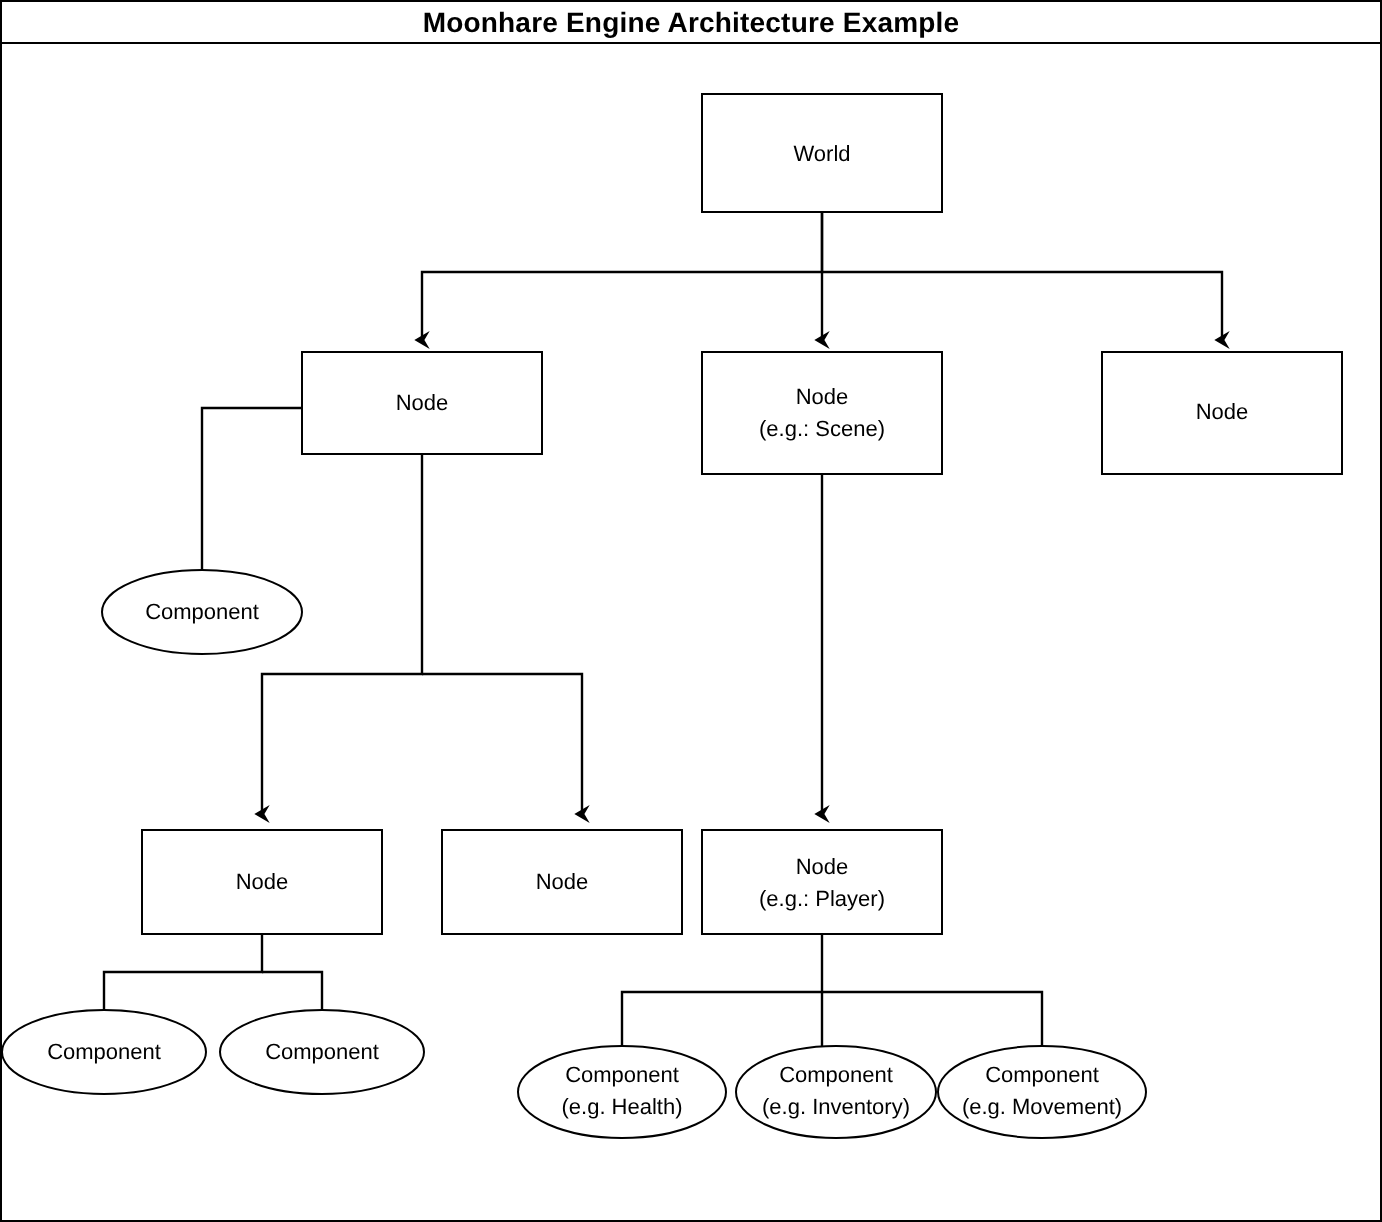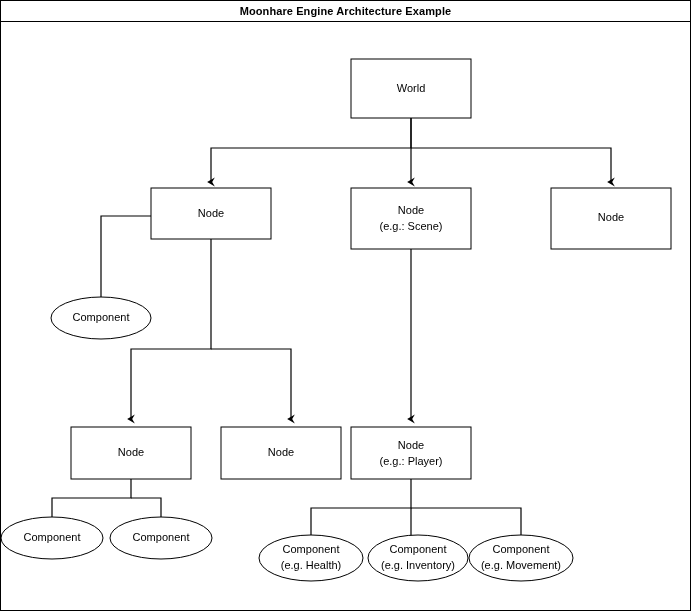--- a/index.html
+++ b/index.html
@@ -24,29 +24,29 @@
     width: 689px;
     height: 21px;
     border-bottom: 1px solid #000000;
     box-sizing: border-box;
     display: flex;
     align-items: center;
     justify-content: center;
     background: #ffffff;
   }
   #title-text {
-    font-size: 11px;
+    font-size: 14px;
     font-weight: bold;
     color: #000000;
     letter-spacing: 0.1px;
   }
   #canvas {
     position: absolute;
     left: 0;
-    top: 18px;
+    top: 6px;
     width: 676px;
     height: 588px;
   }
   svg { display: block; }
   .shape-rect {
     fill: #ffffff;
     stroke: #000000;
     stroke-width: 1;
   }
   .shape-ellipse {

